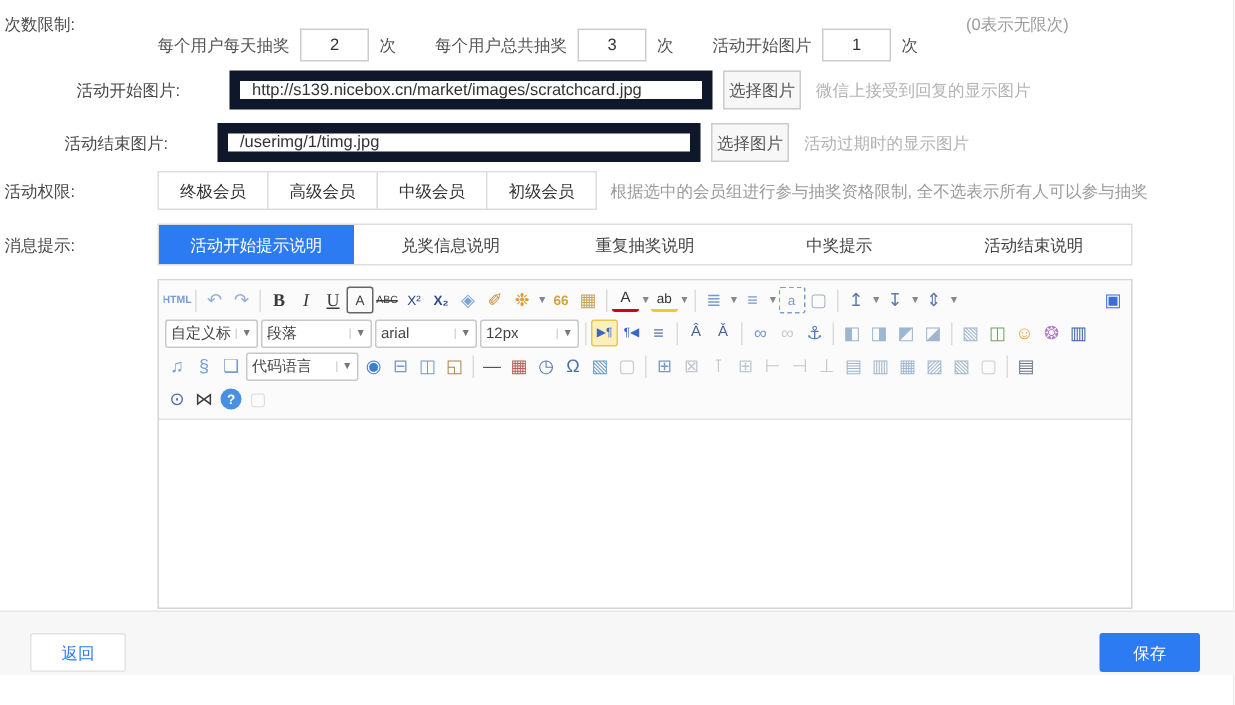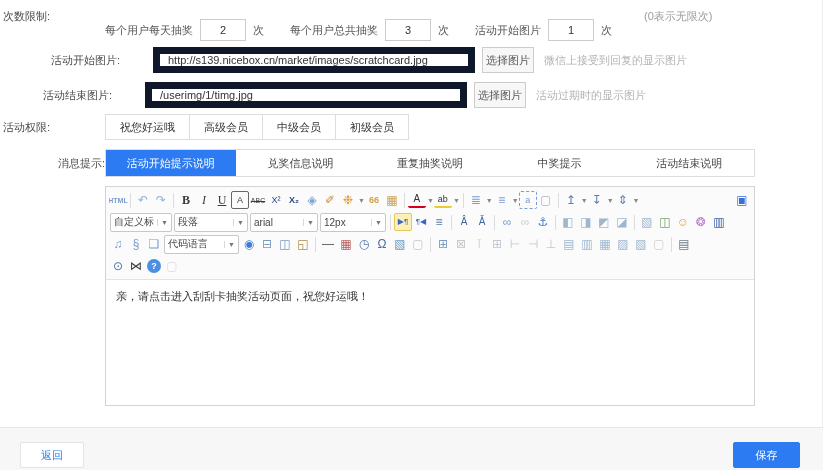--- a/index.html
+++ b/index.html
@@ -36,21 +36,21 @@
   .toolbar { background:#fbfbfb; border-bottom:1px solid #e3e3e3; padding:2px 3px; }
   .tb-row { display:flex; align-items:center; height:22px; flex-wrap:nowrap; overflow:hidden; }
   .tb-icon { width:18px; height:18px; display:flex; align-items:center; justify-content:center; font-size:12px; border-radius:2px; cursor:pointer; flex-shrink:0; line-height:1; }
   .tb-dd { font-size:7px; color:#888; margin-left:1px; cursor:pointer; flex-shrink:0; }
   .tb-sep { width:1px; height:15px; background:#dcdcdc; margin:0 3px; flex-shrink:0; }
   .tb-sel { height:19px; border:1px solid #c8c8c8; background:#fff; border-radius:2px; display:flex; align-items:center; justify-content:space-between; padding:0 3px; font-size:10px; color:#444; margin:0 1px; cursor:pointer; flex-shrink:0; }
   .tb-sel .arr { color:#777; font-size:7px; border-left:1px solid #d8d8d8; padding-left:3px; margin-left:3px; }
   .edit-area { height:122px; padding:8px 10px; font-size:11px; color:#333; line-height:1.6; outline:none; cursor:text; }
 
   
-  .footer { position:absolute; left:0; top:427px; width:823px; height:43px; background:#f7f7f7; border-top:1px solid #e7e7e7; }
+  .footer { position:absolute; left:0; top:407px; width:823px; height:43px; background:#f7f7f7; border-top:1px solid #e7e7e7; }
   .back-btn { position:absolute; left:20px; top:14px; width:64px; height:26px; background:#fff; border:1px solid #e3e3e3; color:#2c7bf2; font-size:11px; border-radius:2px; cursor:pointer; font-family:inherit; }
   .save-btn { position:absolute; left:733px; top:14px; width:67px; height:26px; background:#2c7bf2; border:1px solid #2c7bf2; color:#fff; font-size:11px; border-radius:2px; cursor:pointer; font-family:inherit; }
 </style>
 </head>
 <body>
 
 <div class="page">
 
   <div class="frow" style="top:4px; height:24px;">
     <div class="flabel">次数限制:</div>
@@ -84,28 +84,29 @@
   <div class="frow" style="top:82px; height:26px;margin-left:40px;">
     <div class="flabel">活动结束图片:</div>
     <input class="img-input" type="text" value="/userimg/1/timg.jpg" style="">
     <button class="pick-btn">选择图片</button>
     <span class="img-hint">活动过期时的显示图片</span>
   </div>
 
   <div class="frow" style="top:114px; height:26px;">
     <div class="flabel">活动权限:</div>
     <div class="perm-group">
-        <button class="perm-btn">祝您好运哦</button>
+        <button class="perm-btn">终极会员</button>
         <button class="perm-btn">高级会员</button>
         <button class="perm-btn">中级会员</button>
         <button class="perm-btn">初级会员</button>
       </div>
-  </div>
-
-  <div class="frow" style="top:149px; height:28px;text-align:right;">
+    <span class="perm-hint">根据选中的会员组进行参与抽奖资格限制, 全不选表示所有人可以参与抽奖</span>
+  </div>
+
+  <div class="frow" style="top:149px; height:28px;">
     <div class="flabel">消息提示:</div>
     <div class="tabbar">
         <div class="tab active">活动开始提示说明</div>
         <div class="tab">兑奖信息说明</div>
         <div class="tab">重复抽奖说明</div>
         <div class="tab">中奖提示</div>
         <div class="tab">活动结束说明</div>
       </div>
   </div>
 
@@ -227,21 +228,20 @@
           <span class="tb-sep"></span>
           <span class="tb-icon" style="color: rgb(107, 119, 133);">▤</span>
         </div>
         <div class="tb-row">
           <span class="tb-icon" style="color: rgb(74, 111, 165);">⊙</span>
           <span class="tb-icon" style="color: rgb(59, 59, 59);">⋈</span>
           <span class="tb-icon" style="color: rgb(255, 255, 255); font-size: 9px; background: rgb(74, 144, 226); border-radius: 50%; width: 14px; height: 14px; margin: 0px 2px; font-weight: bold;">?</span>
           <span class="tb-icon" style="color: rgb(220, 220, 220);">▢</span>
         </div>
       </div>
-    <div class="edit-area">亲，请点击进入刮刮卡抽奖活动页面，祝您好运哦！</div>
   </div>
 
   <div class="footer">
     <button class="back-btn">返回</button>
     <button class="save-btn">保存</button>
   </div>
 
 </div>
 
 </body></html>

